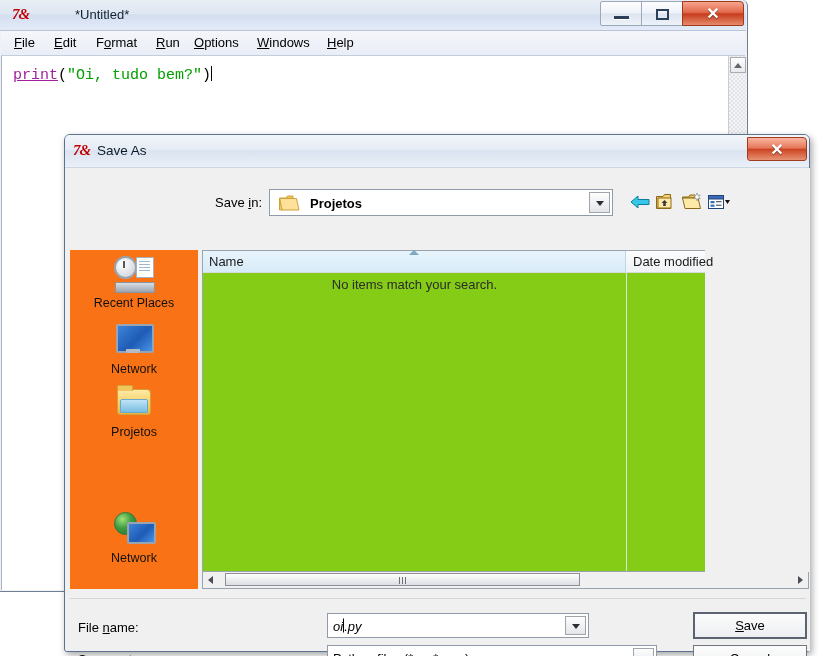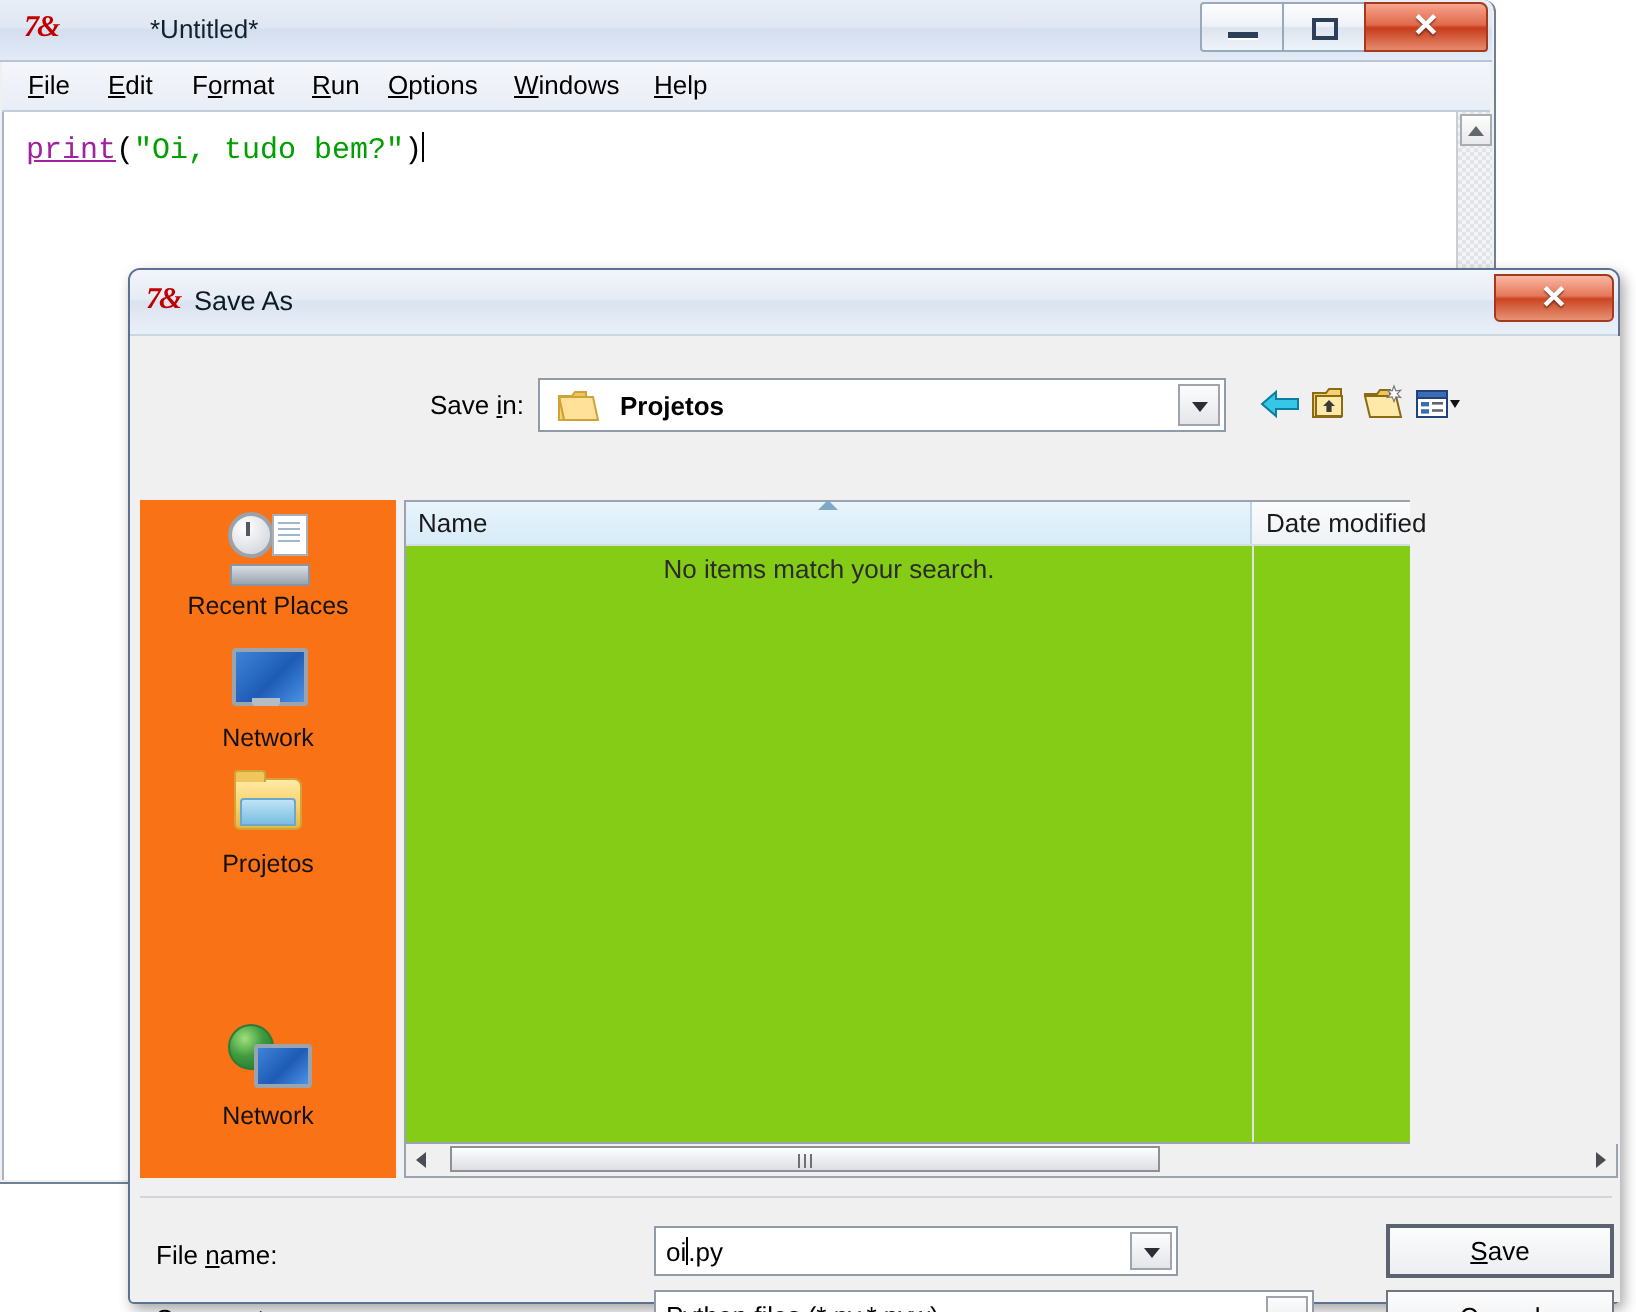--- a/index.html
+++ b/index.html
@@ -314,21 +314,21 @@
     text-align: center;
   }
   .place-icon {
     position: relative; width: 42px; height: 38px; margin: 0 auto 2px auto;
   }
   .place-label {
     font-size: 12.5px; color: #111; white-space: nowrap;
   }
   #fname-label { left: 12px; top: 452px; }
   #ftype-label { left: 12px; top: 484px; }
-  #fname-combo { left: 261px; top: 445px; width: 262px; height: 25px; }
+  #fname-combo { left: 261px; top: 445px; width: 262px; height: 25px; font-style: italic; }
   #ftype-combo { left: 261px; top: 477px; width: 330px; height: 25px; }
   #fname-combo .combo-text, #ftype-combo .combo-text { left: 5px; }
 
   .fname-caret {
     display: inline-block; width: 1px; height: 14px;
     background: #000; vertical-align: -2px;
   }
 
   .dlg-btn {
     position: absolute; width: 114px; height: 27px;

